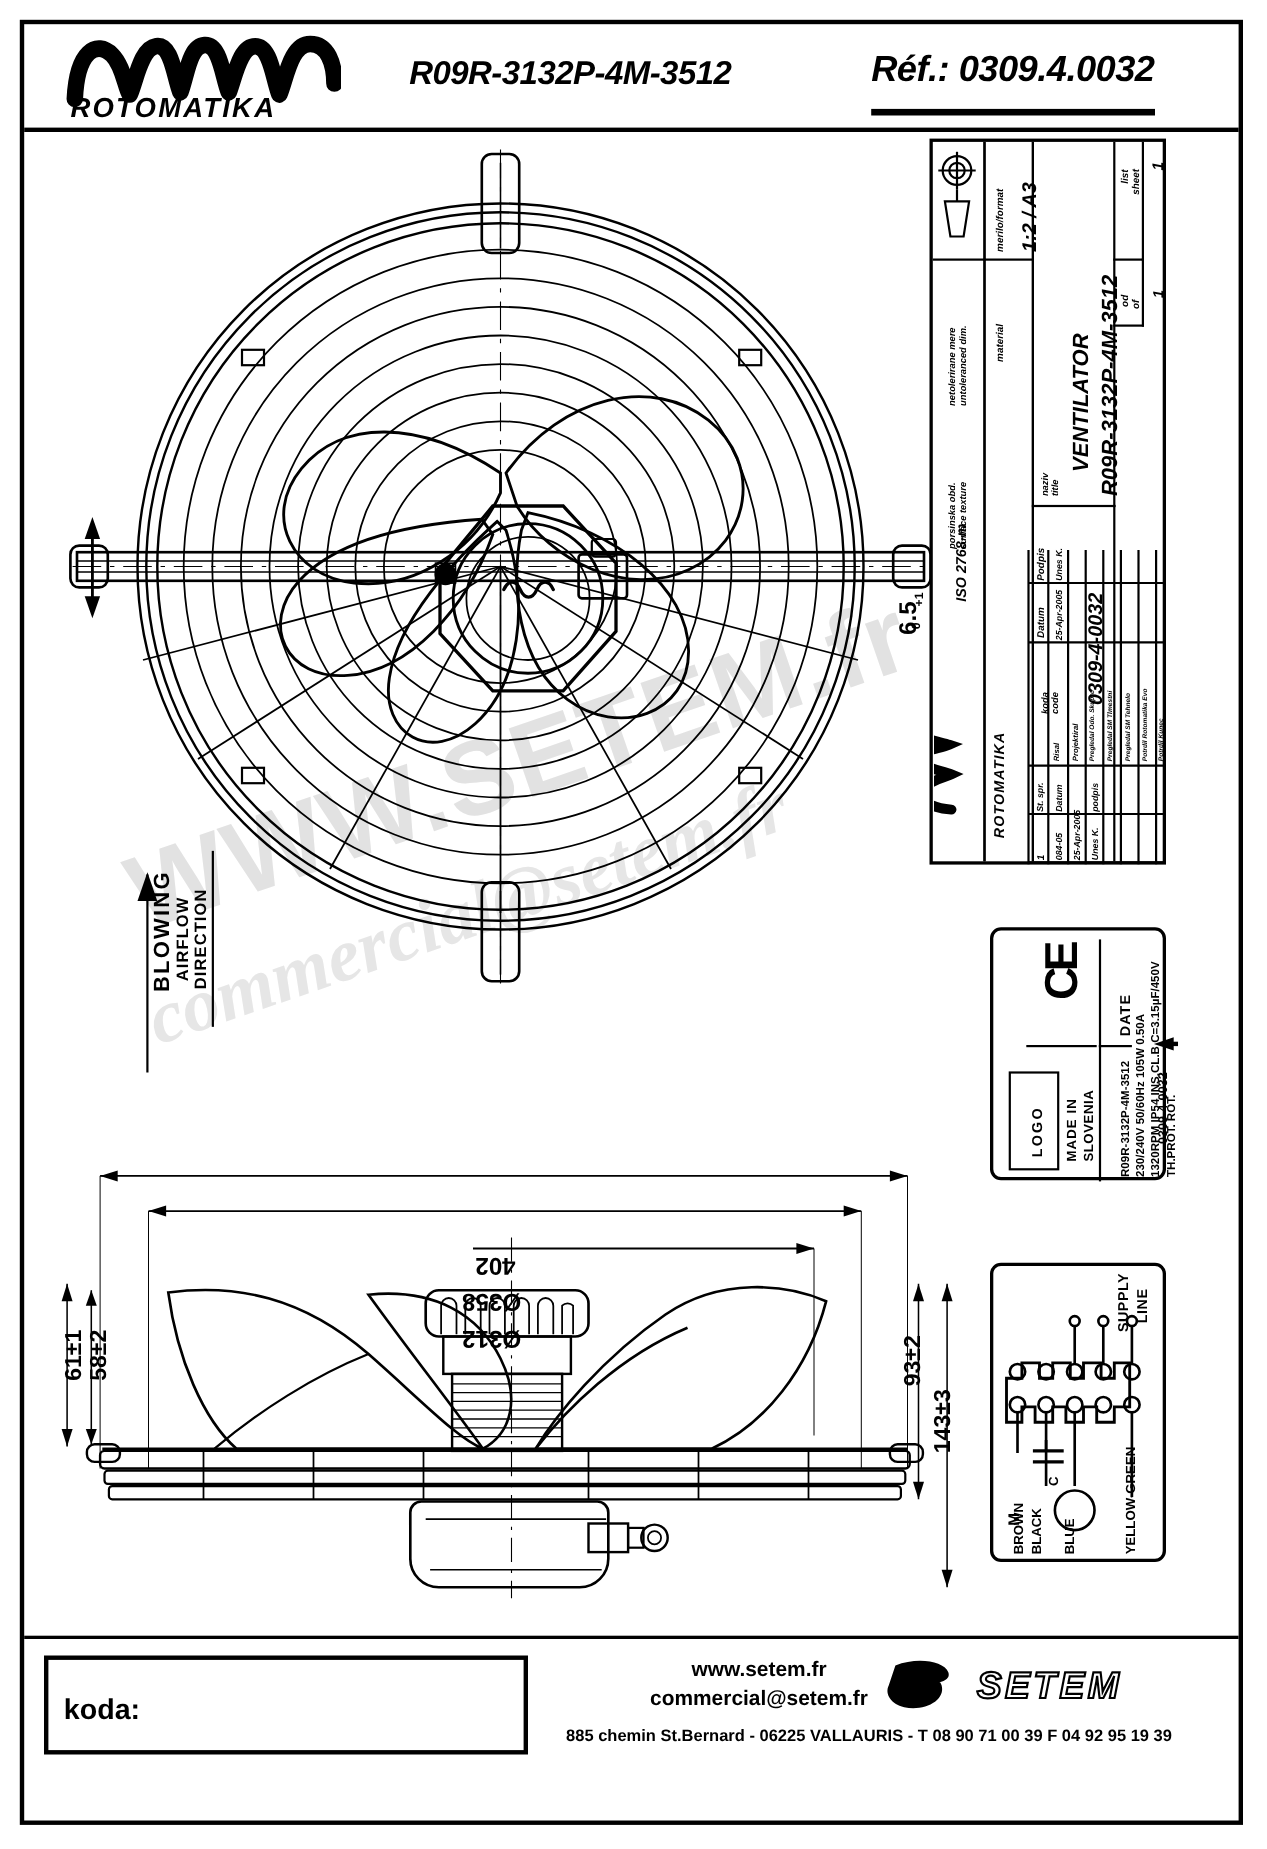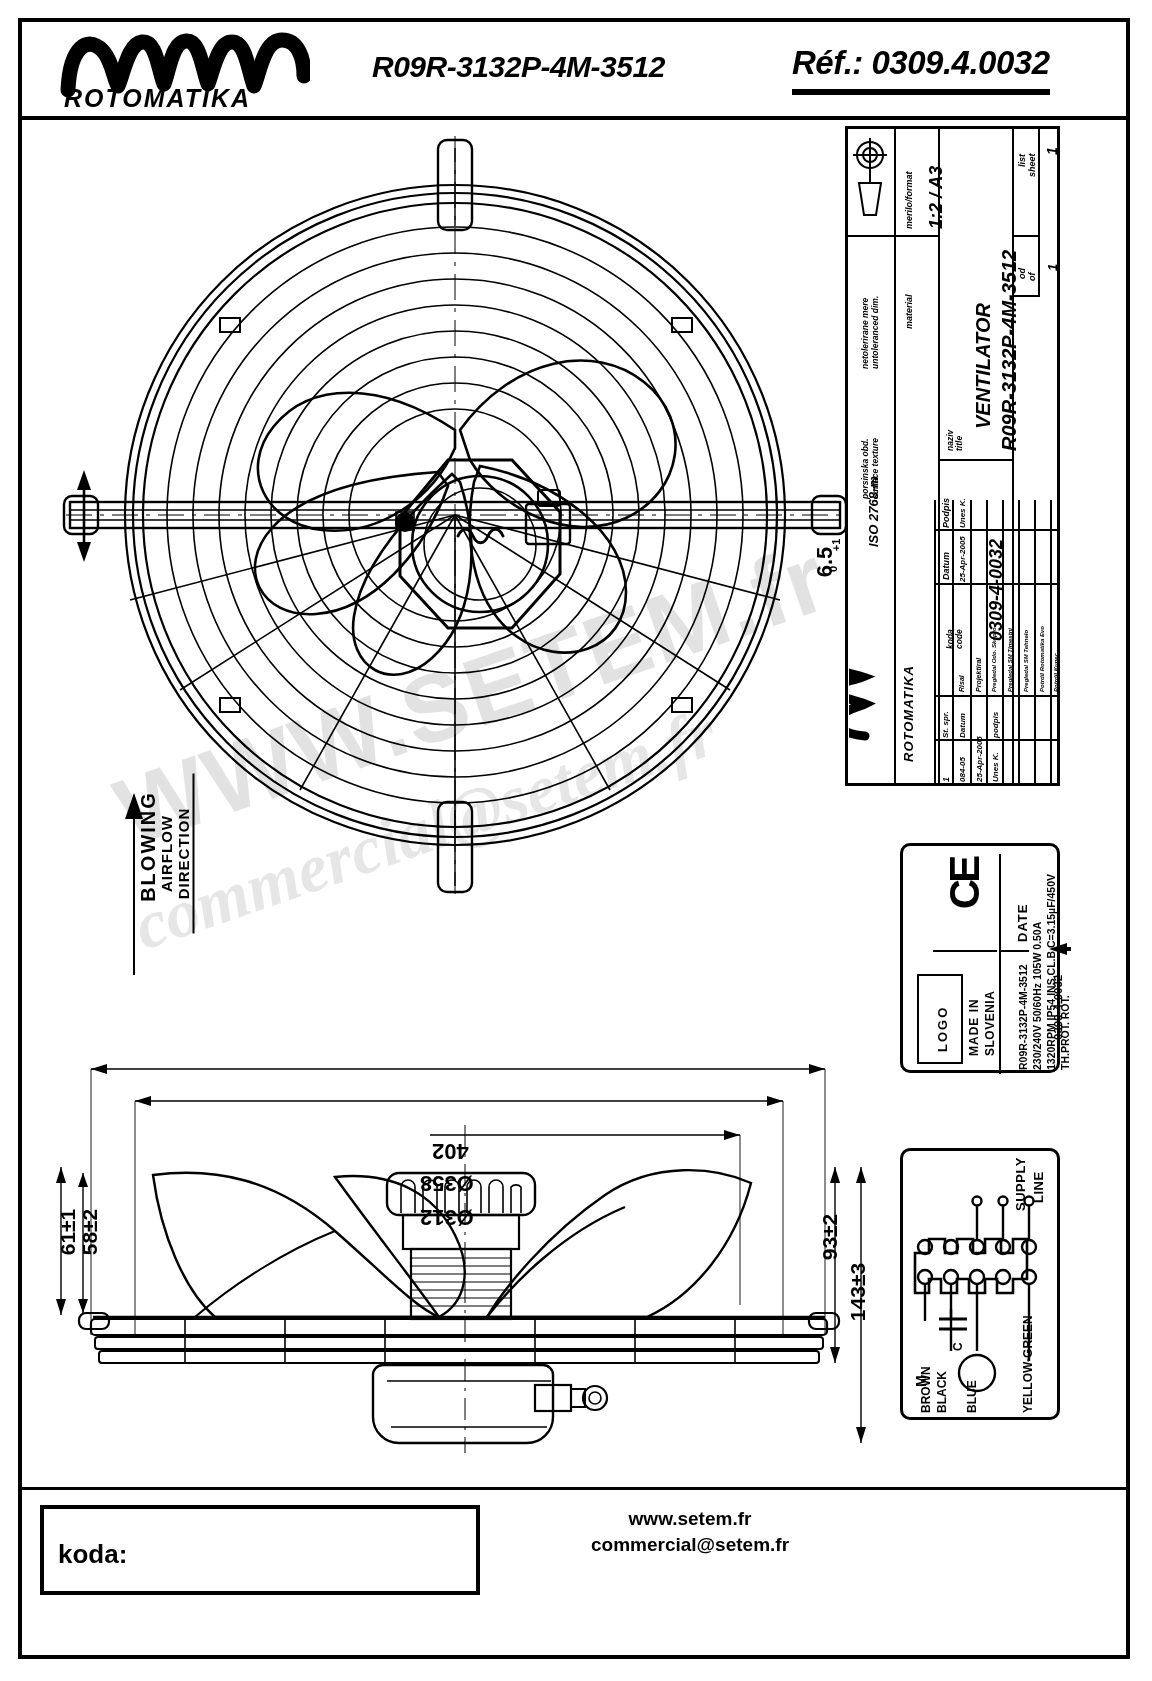--- a/index.html
+++ b/index.html
@@ -10,21 +10,21 @@
 
   
   .hdr{position:absolute;left:22px;top:22px;width:1104px;height:92px;}
   .logo{position:absolute;left:38px;top:6px;width:250px;height:86px;}
   .logo svg{display:block;}
   .logo-word{position:absolute;left:42px;top:62px;font-style:italic;font-weight:bold;
              font-size:25px;letter-spacing:2px;color:#000;font-family:"Liberation Sans",sans-serif;}
   .hdr-model{position:absolute;left:350px;top:28px;font-style:italic;font-weight:bold;font-size:30px;
              letter-spacing:-0.5px;color:#000;}
   .hdr-ref{position:absolute;left:770px;top:22px;font-style:italic;font-weight:bold;font-size:33px;color:#000;
-           border-bottom:6px solid #000;padding-bottom:7px;letter-spacing:-0.5px;}
+           border-bottom:6px solid #000;padding-bottom:17px;letter-spacing:-0.5px;}
   .hdr-rule{position:absolute;left:22px;top:116px;width:1104px;height:4px;background:#000;}
 
   
   .wm{position:absolute;pointer-events:none;color:#e2e2e2;font-weight:bold;white-space:nowrap;}
   .wm1{left:100px;top:640px;font-size:96px;transform:rotate(-19deg);
        font-family:"Liberation Sans",sans-serif;letter-spacing:2px;}
   .wm2{left:120px;top:790px;font-size:68px;transform:rotate(-19deg);
        font-family:"Liberation Serif",serif;font-style:italic;color:#e6e6e6;}
 
   
@@ -482,15 +482,23 @@
 
   <div class="footline"></div>
 
   <div class="codebox">
     <div class="code-lbl">koda:</div>
   </div>
 
   <div class="setem">
     <div class="s-web">www.setem.fr</div>
     <div class="s-mail">commercial@setem.fr</div>
+    <div class="s-addr">885 chemin St.Bernard  -   06225 VALLAURIS  -  T 08 90 71 00 39   F 04 92 95 19 39</div>
+    <div class="s-logo">
+      <svg width="300" height="56" viewBox="0 0 300 56">
+        <path d="M14,10 C34,2 58,6 62,16 C66,26 46,28 34,24 C22,20 18,16 22,14
+                 C30,10 52,16 56,28 C60,42 40,52 22,48 C10,45 4,36 8,28 Z" fill="#000"></path>
+        <text x="88" y="40" font-family="Liberation Sans, sans-serif" font-size="34" font-weight="bold" font-style="italic" fill="none" stroke="#000" stroke-width="2" letter-spacing="3">SETEM</text>
+      </svg>
+    </div>
   </div>
 
 </div>
 
 </body></html>

